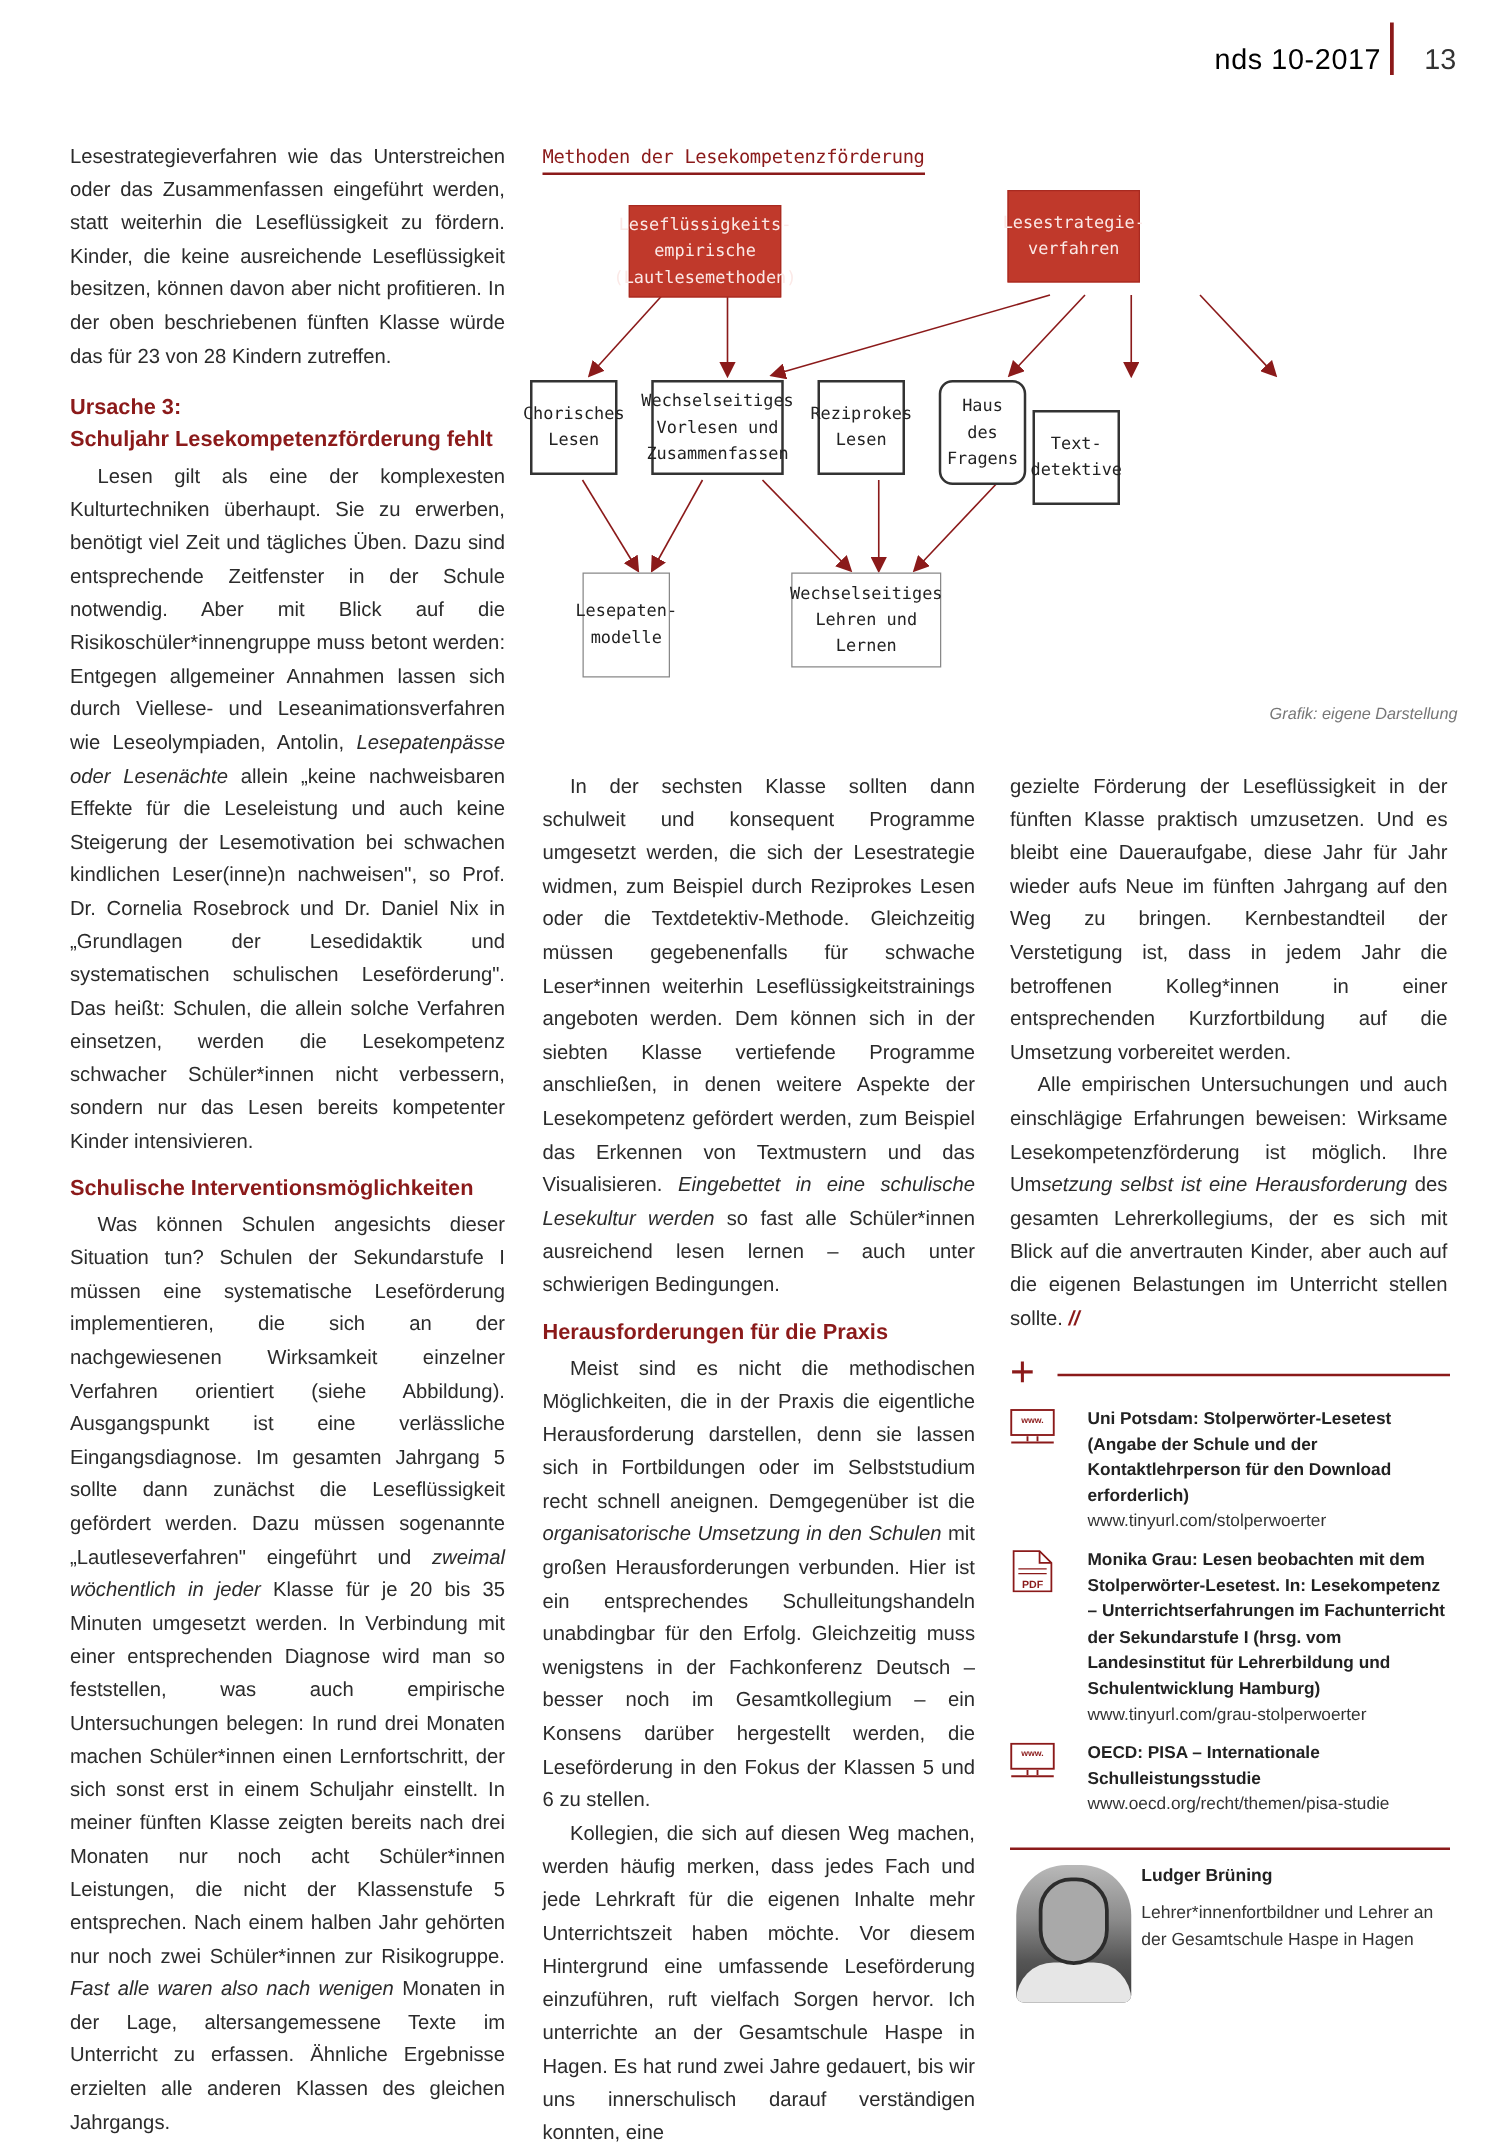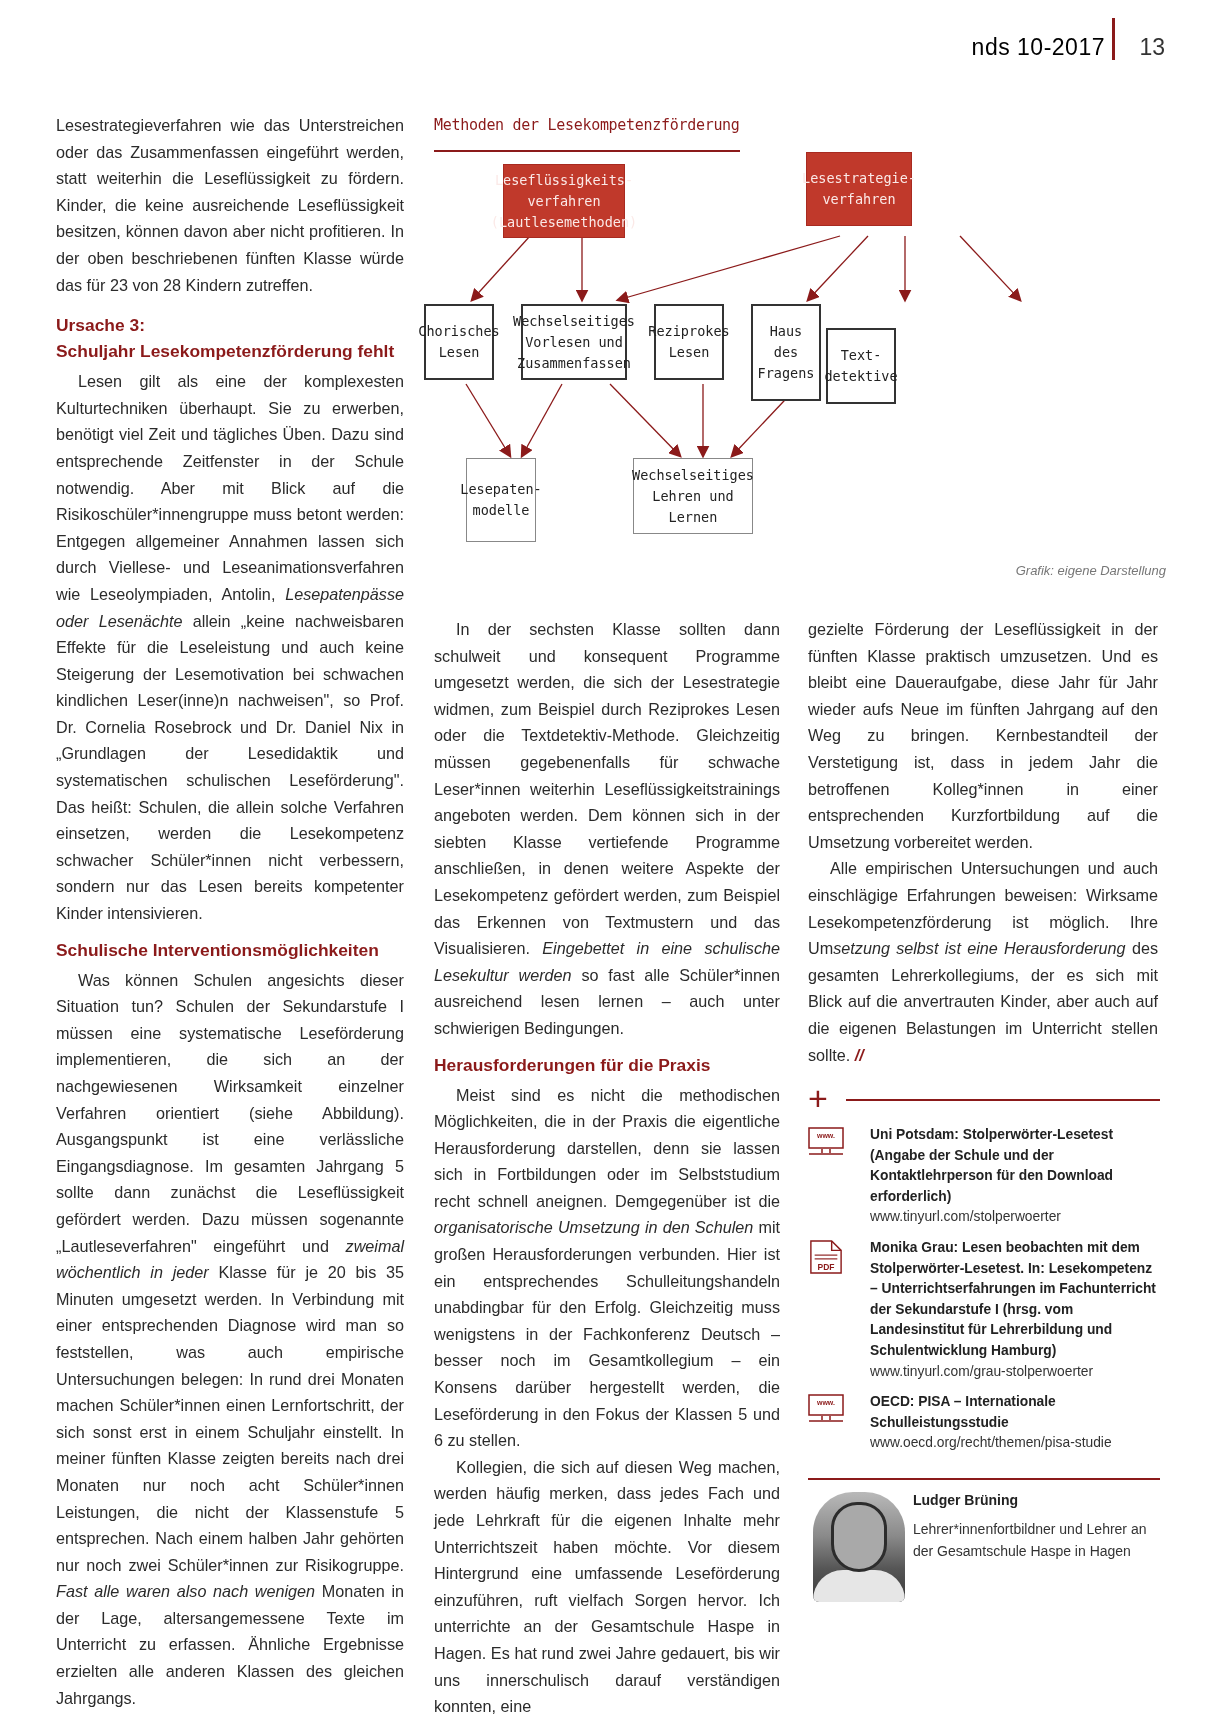--- a/index.html
+++ b/index.html
@@ -17,21 +17,21 @@
   .col1 { left: 56px; top: 112px; width: 348px; }
   .col2 { left: 434px; top: 616px; width: 346px; }
   .col3 { left: 808px; top: 616px; width: 350px; }
 
   h3.sec { color: #8b1a1a; font-weight: bold; font-size: 17.4px; line-height: 26px; text-align: left; margin: 10px 0 4px 0; }
   em { font-style: italic; }
   .endmark { color: #8b1a1a; font-style: italic; font-weight: bold; }
 
   
   .diagram { position: absolute; left: 430px; top: 108px; width: 740px; height: 480px; }
-  .diag-title { position: absolute; left: 4px; top: 8px; font-family: "DejaVu Sans Mono", monospace; font-size: 15px; color: #8b1a1a; border-bottom: 2px solid #8b1a1a; padding-bottom: 16px; letter-spacing: -0.3px; }
+  .diag-title { position: absolute; left: 4px; top: 8px; font-family: "DejaVu Sans Mono", monospace; font-size: 15px; color: #8b1a1a; border-bottom: 2px solid #8b1a1a; padding-bottom: 4px; letter-spacing: -0.3px; }
   .dbox { position: absolute; display: flex; align-items: center; justify-content: center; text-align: center; font-family: "DejaVu Sans Mono", monospace; font-size: 13.5px; line-height: 21px; color: #222; background: #fff; border: 2px solid #333; padding: 4px; }
   .dbox.red { background: #c0392b; color: #fbe9e7; border: 1px solid #a82a20; }
   .dbox.light { border: 1.5px solid #888; }
   .diag-svg { position: absolute; left: 0; top: 0; }
   .credit { position: absolute; right: 4px; top: 455px; font-style: italic; font-size: 13px; color: #777; }
 
   
   .linkbox { position: absolute; left: 808px; top: 1085px; width: 352px; }
   .plus-row { position: relative; height: 30px; }
   .plus { position: absolute; left: 0; top: -4px; font-size: 34px; line-height: 34px; color: #8b1a1a; font-weight: 300; }
@@ -90,33 +90,33 @@
 
       <line x1="36" y1="276" x2="80" y2="348"></line>
       <line x1="132" y1="276" x2="92" y2="348"></line>
       <line x1="180" y1="276" x2="250" y2="348"></line>
       <line x1="273" y1="276" x2="273" y2="348"></line>
       <line x1="370" y1="276" x2="302" y2="348"></line>
     </g>
   </svg>
 
   <div class="dbox red" style="left:73px; top:56px; width:122px; height:74px; white-space:pre-line;">Leseflüssigkeits-
-verfahren
+empirische
 (Lautlesemethoden)</div>
   <div class="dbox red" style="left:376px; top:44px; width:106px; height:74px; white-space:pre-line;">Lesestrategie-
 verfahren</div>
 
   <div class="dbox" style="left:-6px; top:196px; width:70px; height:76px; white-space:pre-line;">Chorisches
 Lesen</div>
   <div class="dbox" style="left:91px; top:196px; width:106px; height:76px; white-space:pre-line;">Wechselseitiges
 Vorlesen und
 Zusammenfassen</div>
   <div class="dbox" style="left:224px; top:196px; width:70px; height:76px; white-space:pre-line;">Reziprokes
 Lesen</div>
-  <div class="dbox" style="left:321px; top:196px; width:70px; height:97px; white-space:pre-line;">Haus des
+  <div class="dbox" style="left:321px; top:196px; width:70px; height:84px; white-space:pre-line;border-radius:11px;">Haus des
 Fragens</div>
   <div class="dbox" style="left:396px; top:196px; width:70px; height:76px; white-space:pre-line;margin-top:24px;">Text-
 detektive</div>
 
   <div class="dbox light" style="left:36px; top:350px; width:70px; height:84px; white-space:pre-line;">Lesepaten-
 modelle</div>
   <div class="dbox light" style="left:203px; top:350px; width:120px; height:76px; white-space:pre-line;">Wechselseitiges
 Lehren und Lernen</div>
 
   <div class="credit">Grafik: eigene Darstellung</div>

